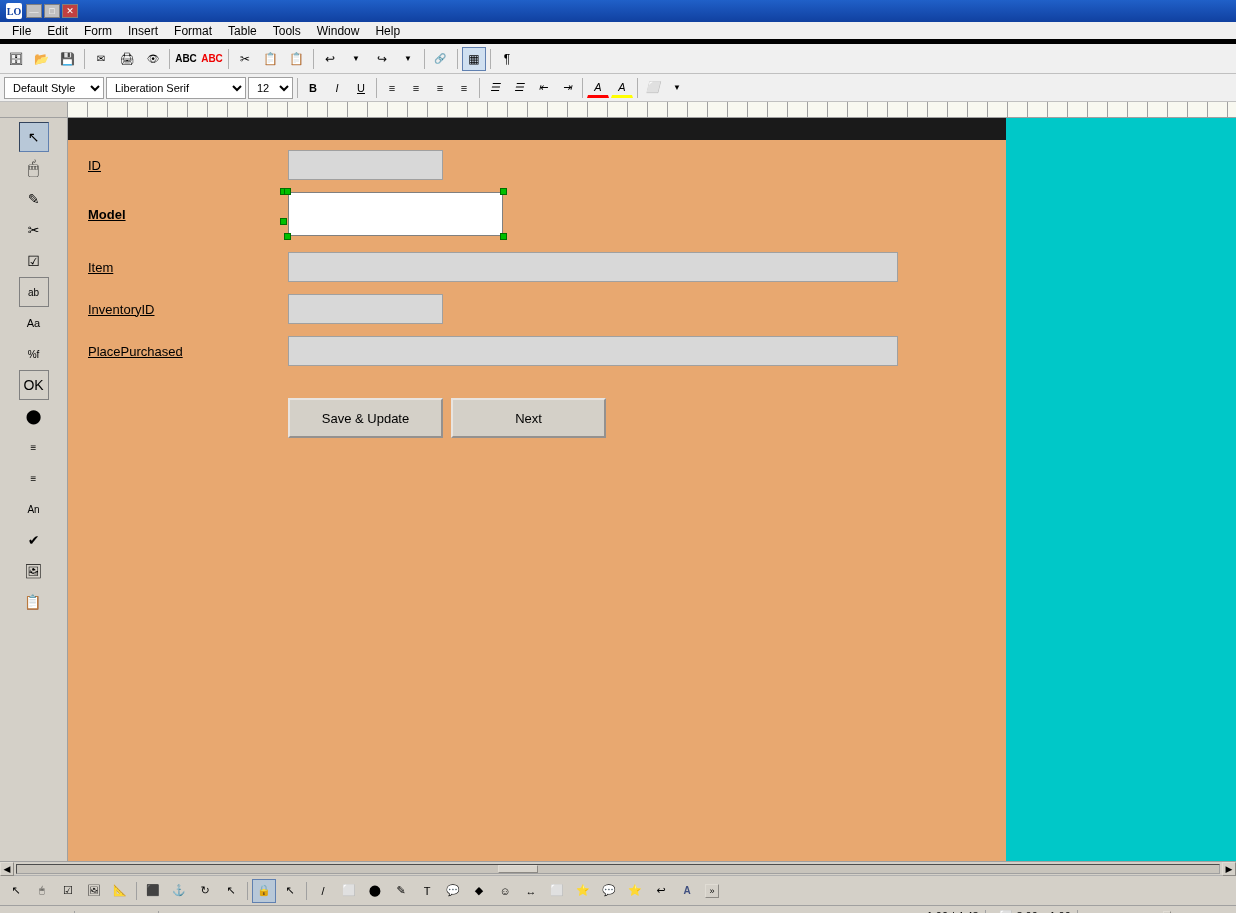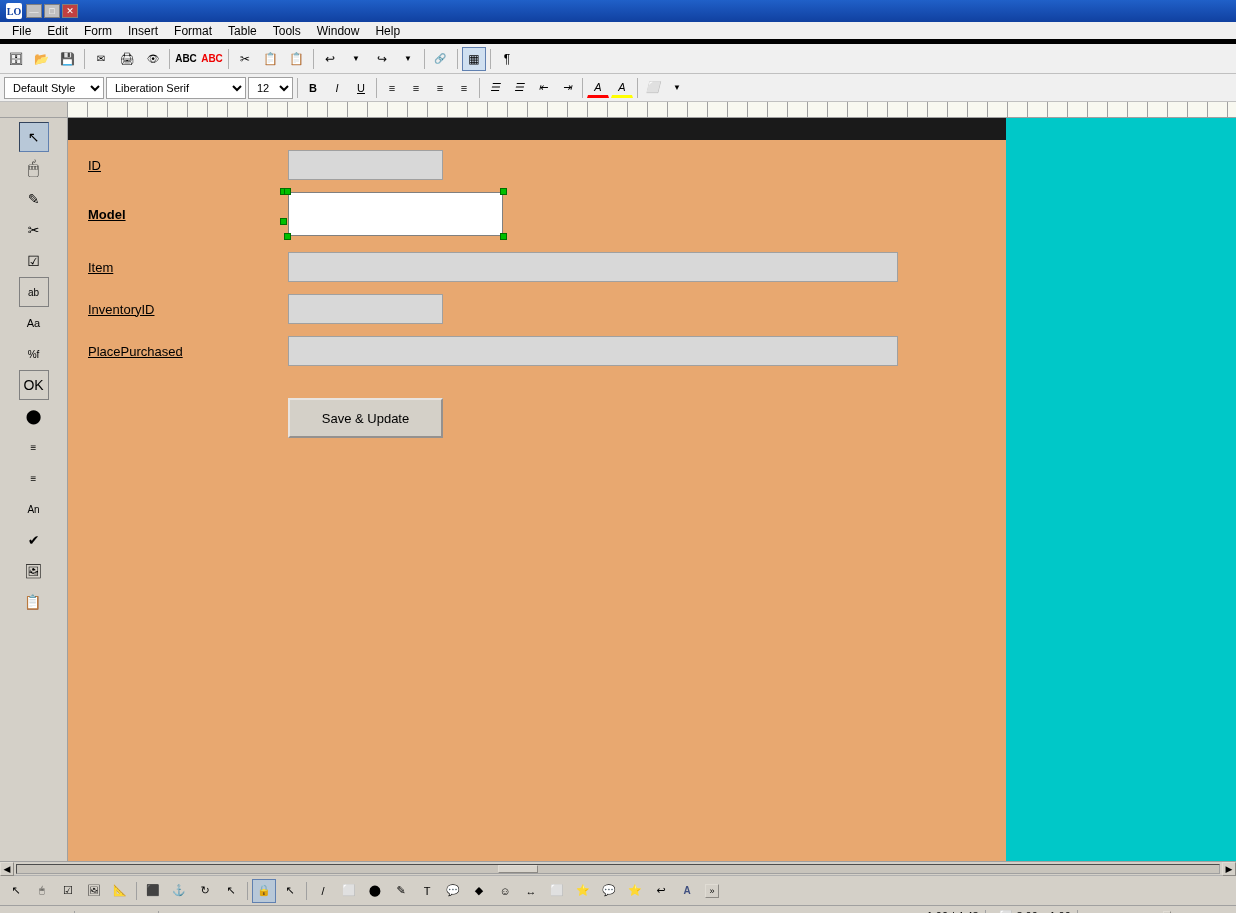--- a/index.html
+++ b/index.html
@@ -441,20 +441,21 @@
 
 
         <div class="form-row">
           <div class="form-label">PlacePurchased</div>
           <div class="form-input long"></div>
         </div>
 
 
         <div class="form-buttons">
           <button class="form-btn">Save &amp; Update</button>
+          <button class="form-btn">Next</button>
         </div>
       </div>
     </div>
   </div>
 </div>
 
 <div class="scrollbar-h">
   <div style="width:14px; height:14px; background:#d4d0c8; border:1px outset #e0dcd4; display:flex; align-items:center; justify-content:center; font-size:9px; cursor:pointer;">◀</div>
   <div class="scrollbar-track">
     <div class="scrollbar-thumb"></div>

